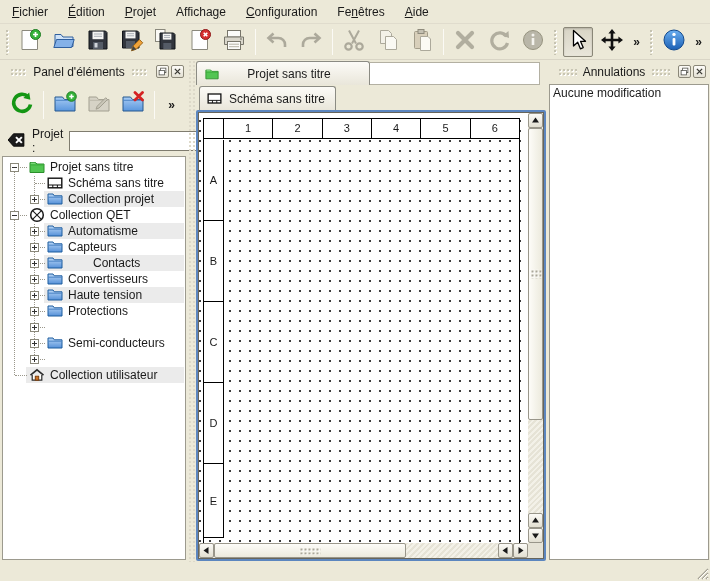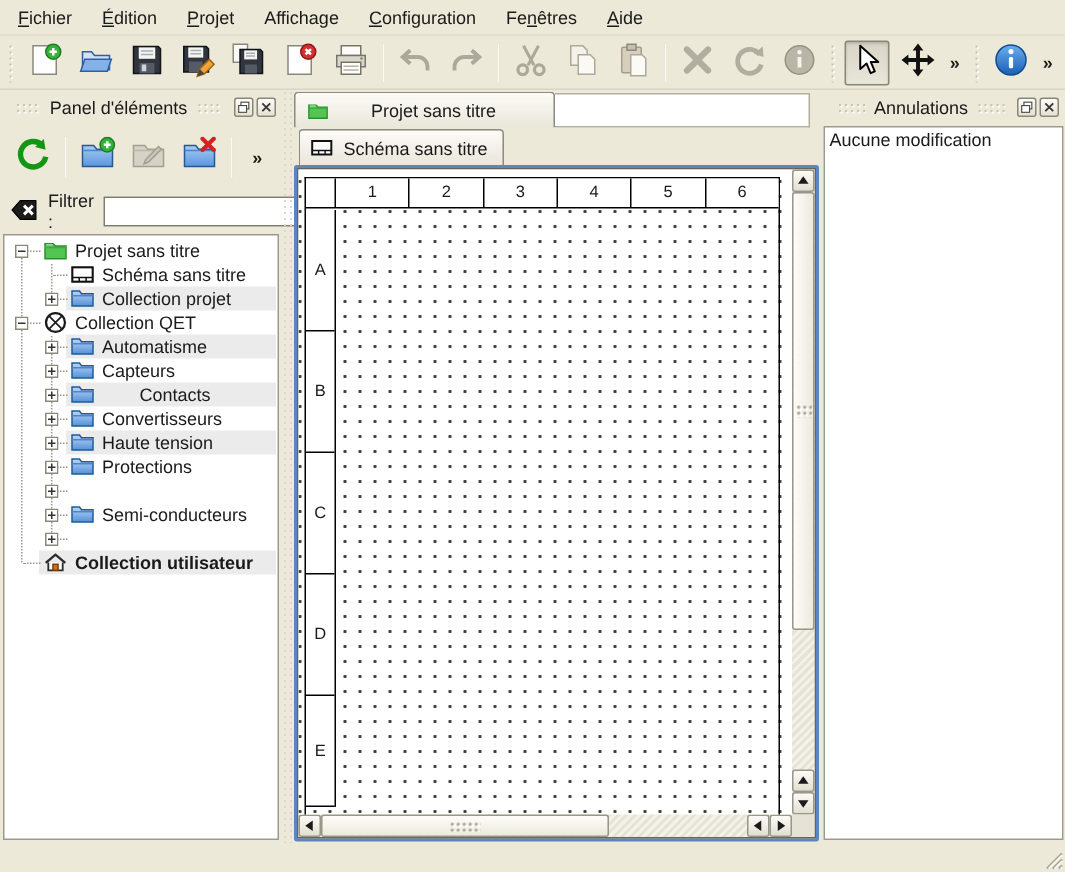--- a/index.html
+++ b/index.html
@@ -321,21 +321,21 @@
         <div class="tsep"></div>
         <div class="overflow push">»</div>
       </div>
     <div class="filter-row">
       <div class="fbtn">
           <span><svg viewBox="0 0 24 24">
               <path d="M2.5 12L9 4.5h12.5v15H9z" fill="#1c1c1c" stroke="#000" stroke-linejoin="round"></path>
               <path d="M12 8.5l7 7M19 8.5l-7 7" stroke="#fff" stroke-width="2.4"></path>
             </svg></span>
         </div>
-      <span>Filtrer :</span>
+      <span>Projet :</span>
       <input class="filter-input" type="text" value="" style="">
     </div>
     <div class="tree" id="tree">
         <div class="guide-v" style="left: 11px; top: 10px; height: 208px;"></div>
         <div class="guide-v" style="left: 31px; top: 19px; height: 23px;"></div>
         <div class="guide-v" style="left: 31px; top: 67px; height: 135px;"></div>
         <div class="tree-row" style="top: 2px;">
           <span class="ticon" style="left: 26px;"><svg viewBox="0 0 16 16">
               <path d="M1 3.5h5.5L8 5h7v8.5H1z" fill="#52c552" stroke="#2c8f2c"></path>
               <path d="M1 6h14" stroke="#3dae3d"></path>
@@ -544,21 +544,21 @@
             <path d="M2 4.5h5M4.5 2v5" stroke="#333"></path>
           </svg>
         </span>
         <div class="guide-h" style="left: 32px; top: 202px; width: 10px;"></div>
         <span class="expander" style="left: 27px; top: 198px;">
           <svg viewBox="0 0 9 9">
             <rect x="0.5" y="0.5" width="8" height="8" fill="#fff" stroke="#8a887a"></rect>
             <path d="M2 4.5h5M4.5 2v5" stroke="#333"></path>
           </svg>
         </span>
-        <div class="tree-row" style="top: 210px; font-weight: bold;">
+        <div class="tree-row" style="top: 210px;">
           <div class="band" style="left: 23px;"></div>
           <span class="ticon" style="left: 26px;"><svg viewBox="0 0 16 16">
               <path d="M1.5 8.2L8 2.8l6.5 5.4" fill="none" stroke="#2b2b2b" stroke-width="1.6"></path>
               <path d="M3.2 8v5.2h9.6V8" fill="#fdfdfb" stroke="#2b2b2b" stroke-width="1.2"></path>
               <rect x="6.3" y="9.2" width="3.4" height="4" fill="#cd7326" stroke="#7c3f0d"></rect>
             </svg></span>
           <span class="tlabel" style="left: 47px;">Collection utilisateur</span>
         </div>
         <div class="guide-h" style="left: 12px; top: 218px; width: 12px;"></div>
       </div>

